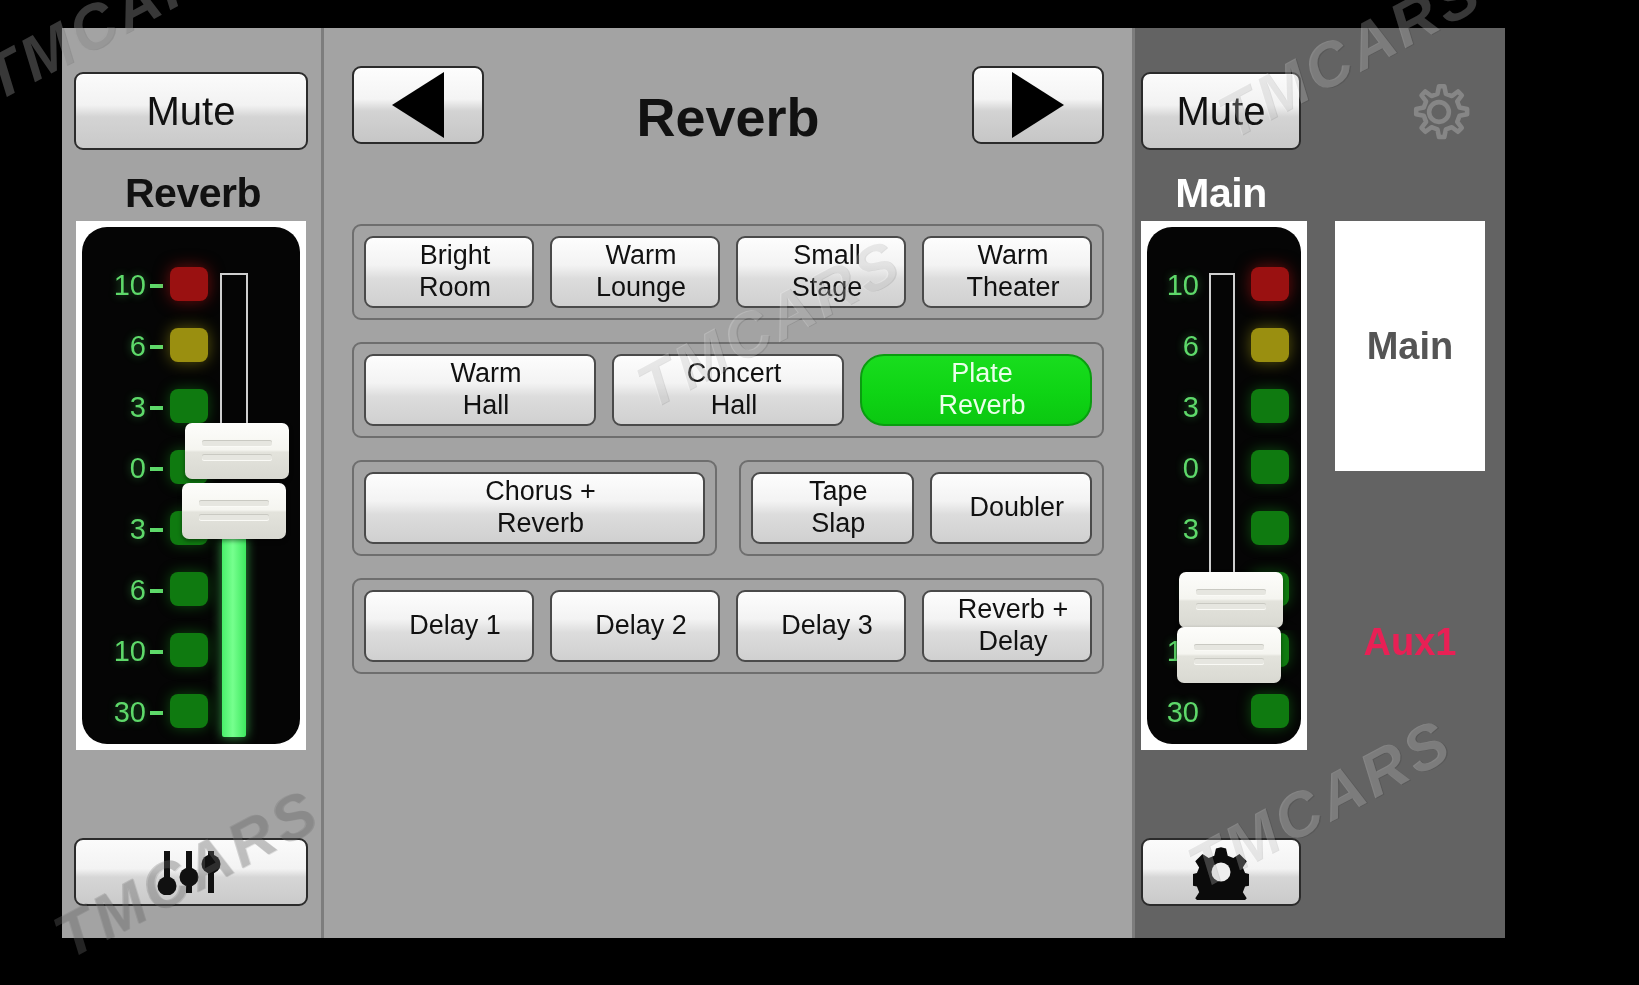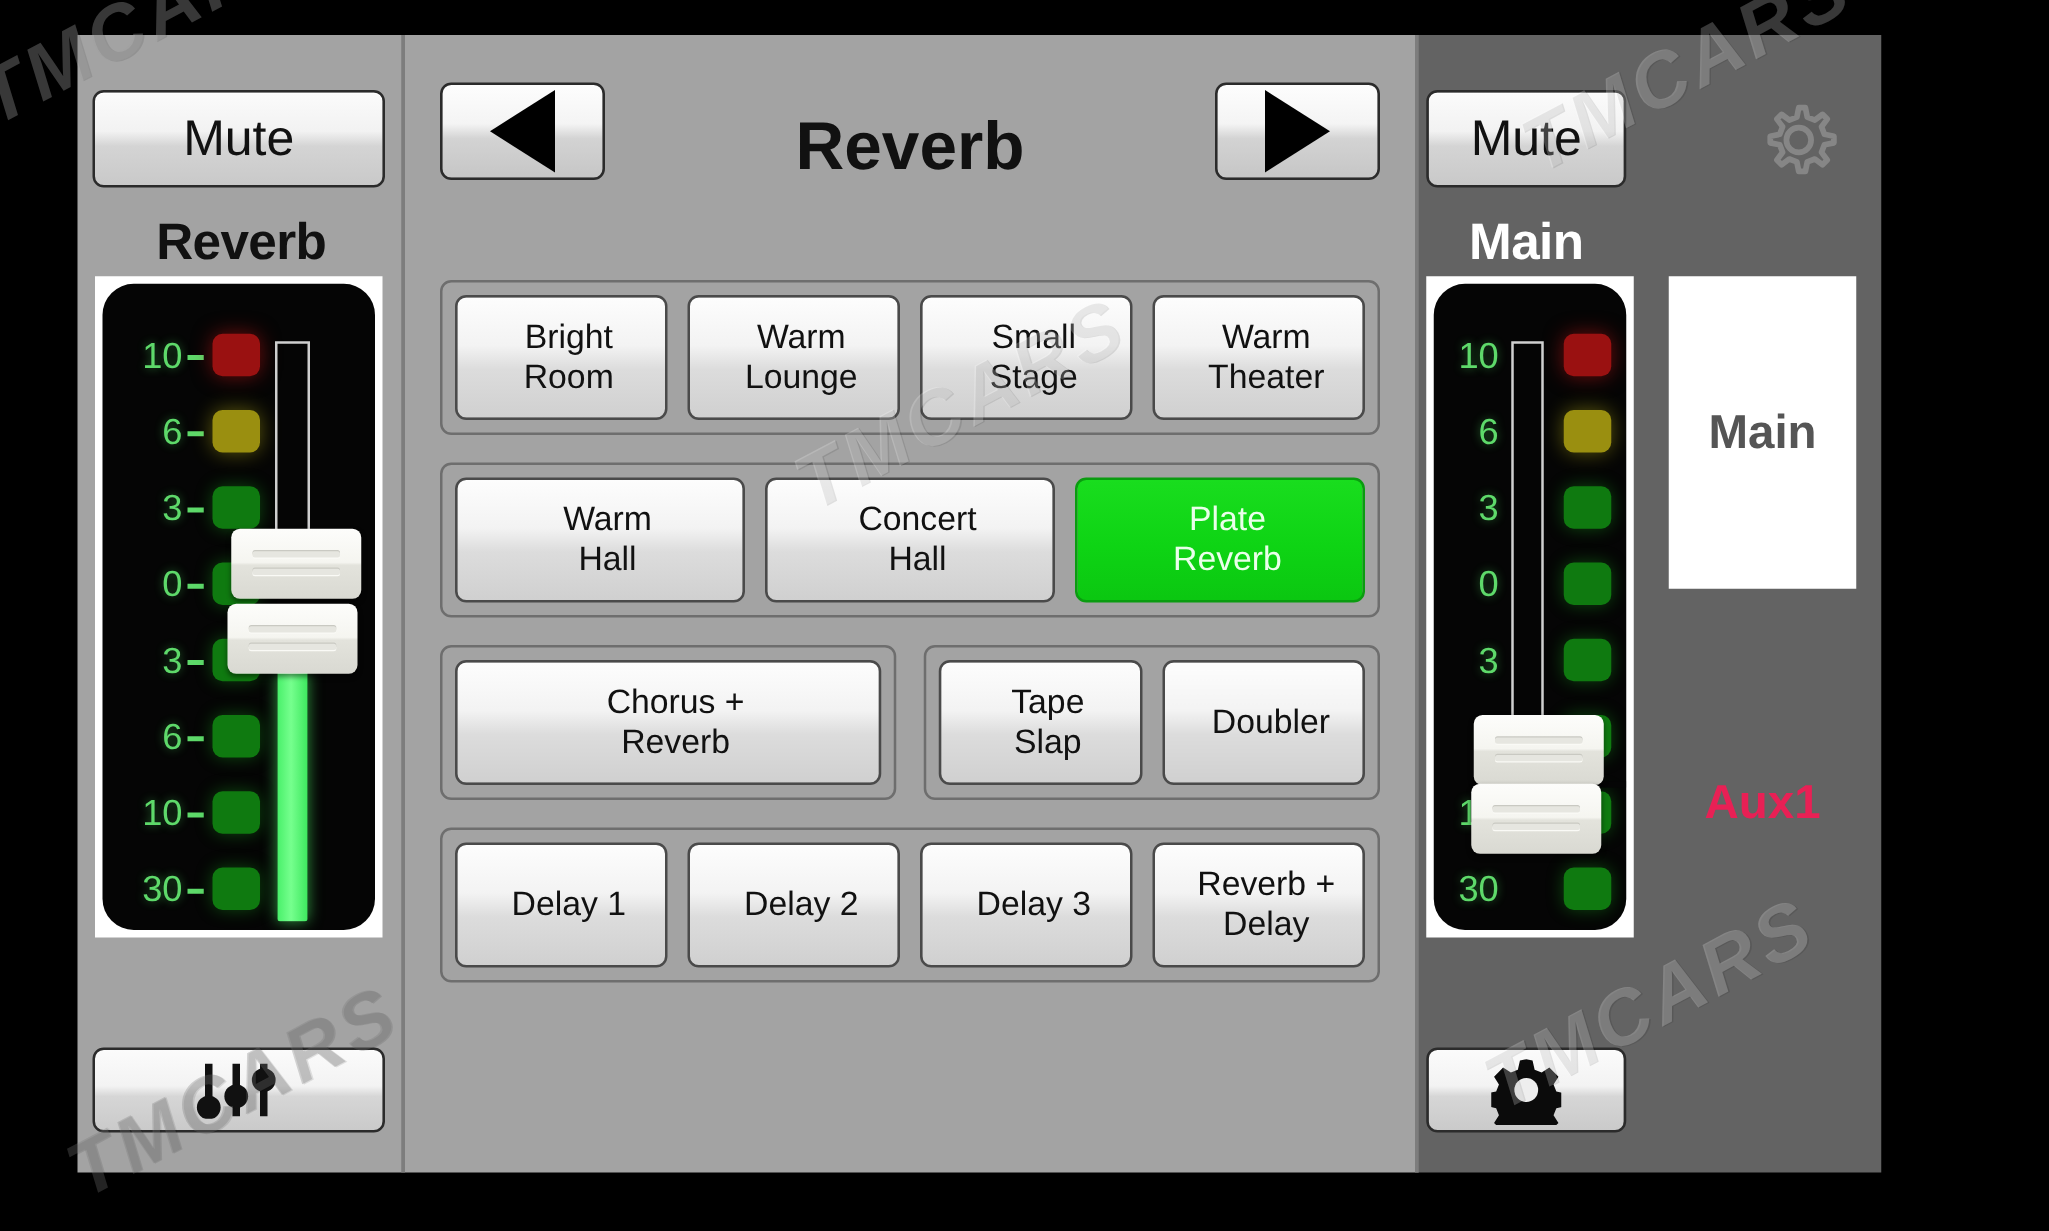--- a/index.html
+++ b/index.html
@@ -189,37 +189,38 @@
     padding: 10px;
     display: flex;
     gap: 16px;
     box-sizing: border-box;
   }
   .group-row { display: flex; gap: 22px; }
   .group-row > .group { flex: 1; }
 
   .preset {
     flex: 1;
-    height: 100px;
+    height: 72px;
     border-radius: 9px;
     border: 2px solid #4a4a4a;
     background: linear-gradient(to bottom, #fdfdfd 0%, #f3f3f3 40%, #dcdcdc 60%, #d0d0d0 100%);
     display: flex; align-items: center; justify-content: center;
     text-align: center;
     font-size: 27px;
     line-height: 1.18;
     color: #111;
     box-sizing: border-box;
     cursor: pointer;
     padding-left: 12px;
   }
   .preset.selected {
     background: linear-gradient(to bottom, #19dd1e 0%, #0ed414 55%, #0bc711 100%);
     color: #eaffea;
     border-color: #0a9c10;
+    border-radius: 24px;
   }
 
   
   .gear-ghost {
     position: absolute;
     right: 28px; top: 46px;
     width: 76px; height: 76px;
     opacity: .30;
   }
   .main-box {

